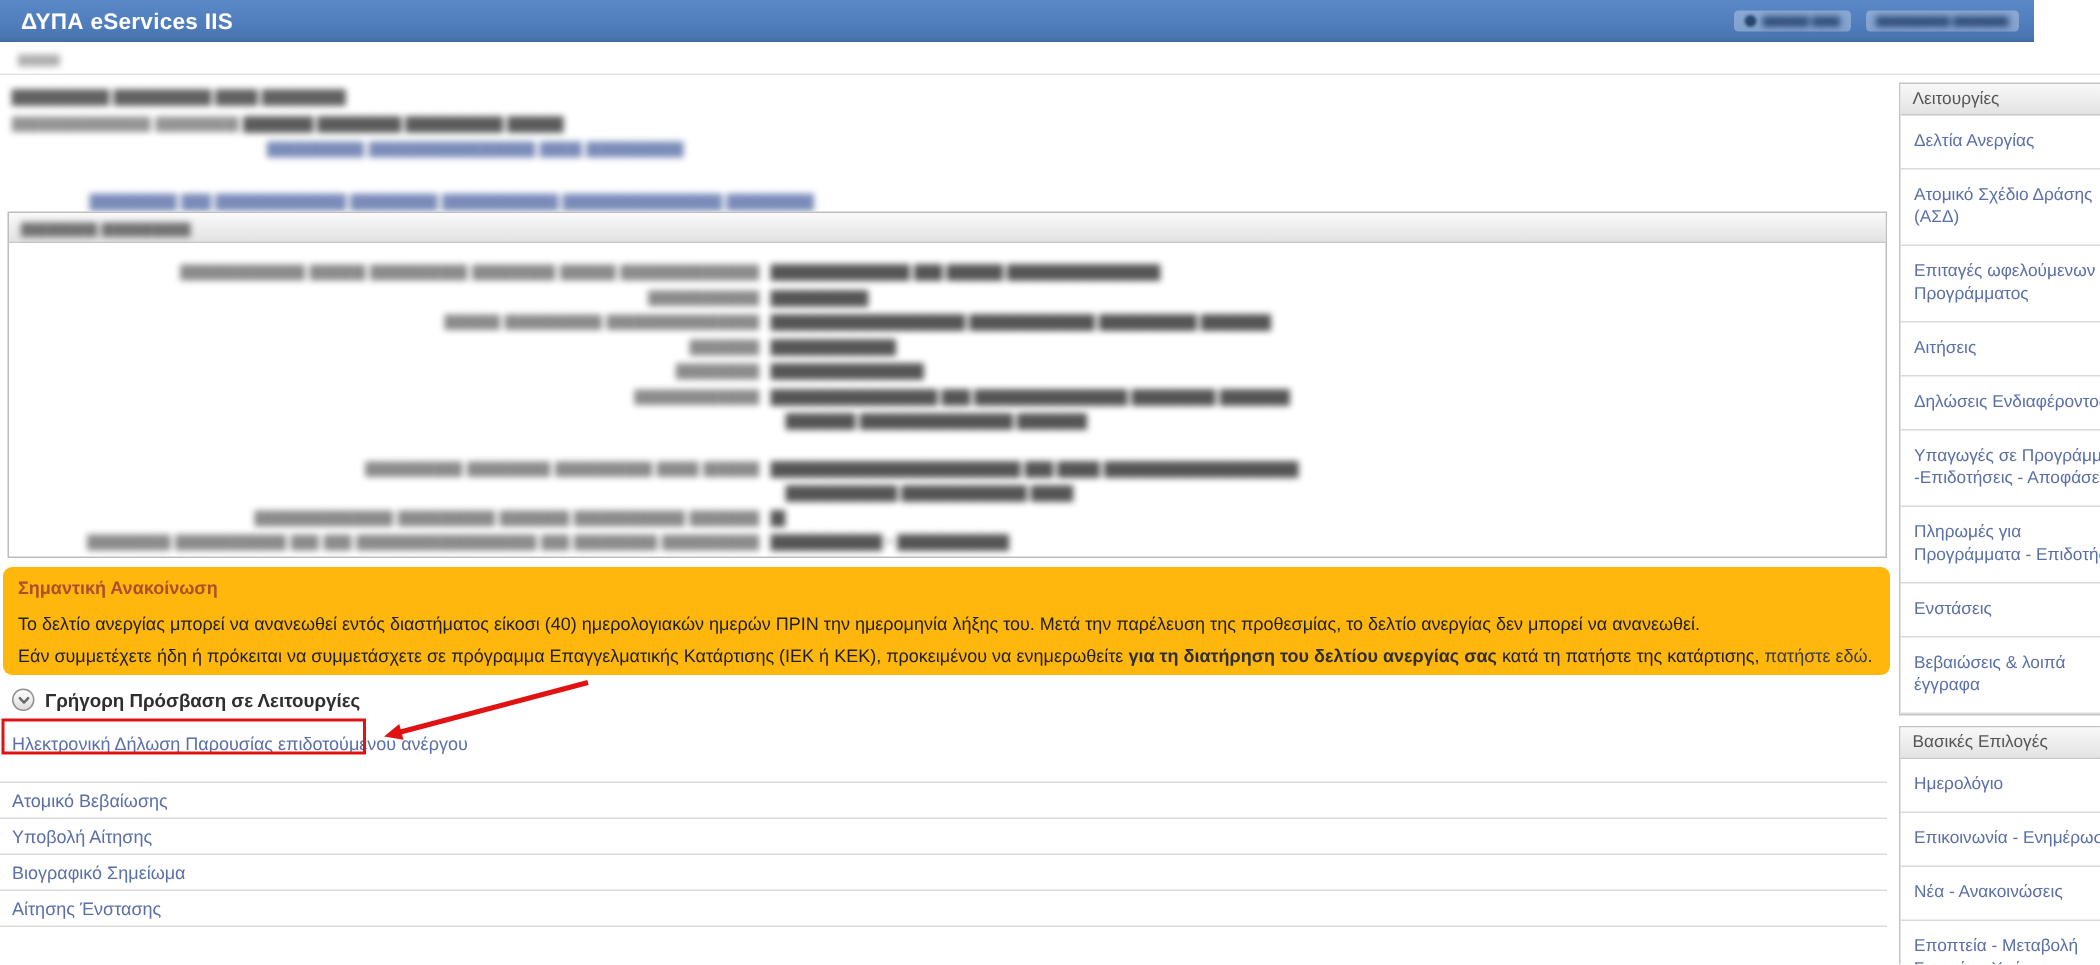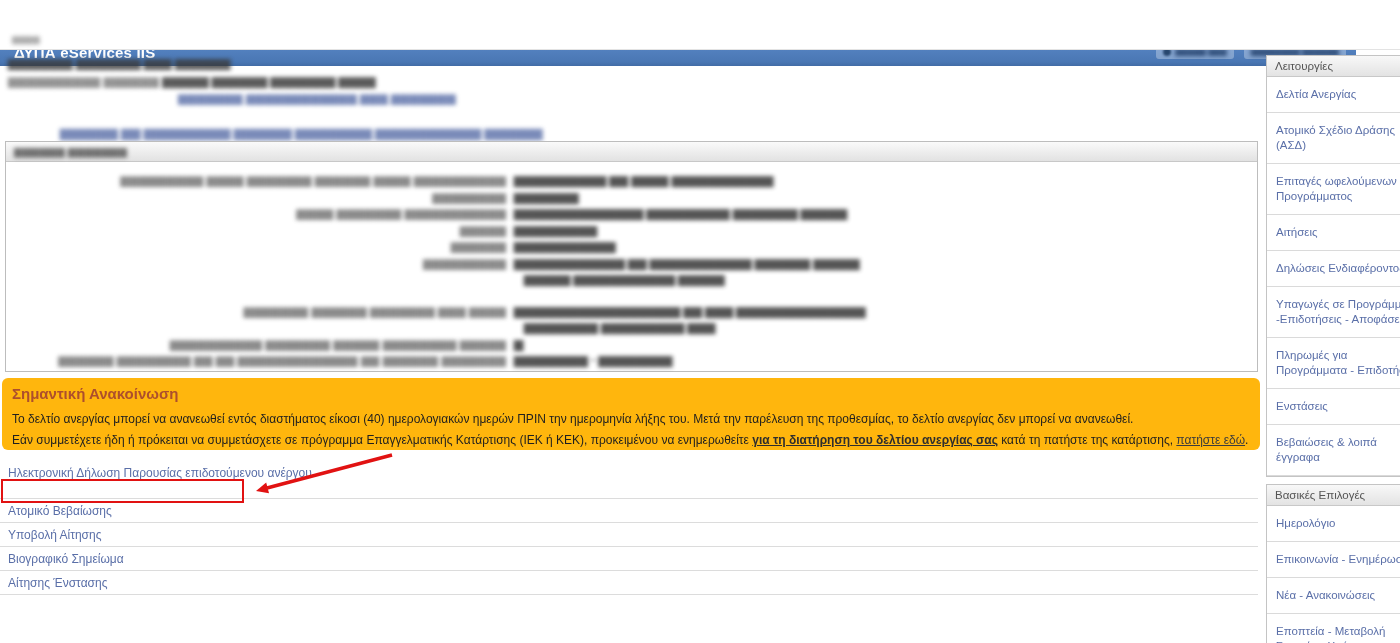--- a/index.html
+++ b/index.html
@@ -3,21 +3,21 @@
 <meta charset="utf-8">
 <style>
   * { margin:0; padding:0; box-sizing:border-box; }
   html,body { width:1400px; height:643px; overflow:hidden; background:#fff;
     font-family:"Liberation Sans", sans-serif; }
   .page { position:relative; width:1400px; height:643px; background:#fff; overflow:hidden; }
 
   
   .topbar { position:absolute; top:0; left:0; width:1356px; height:28px;
     background:linear-gradient(180deg,#5b89c8 0%,#4a77b4 85%,#426ca6 100%);
-    display:flex; align-items:center; justify-content:space-between; padding:0 10px 0 14px;margin-top:38px; }
+    display:flex; align-items:center; justify-content:space-between; padding:0 10px 0 14px; }
   .topbar-title { color:#fff; font-size:15px; font-weight:bold; letter-spacing:.2px; }
   .topbar-actions { display:flex; gap:10px; align-items:center; }
   .pill { height:14px; border-radius:3px; background:rgba(255,255,255,.30);
     display:flex; align-items:center; padding:0 7px; gap:4px; }
   .pill-icon { width:8px; height:8px; border-radius:50%; background:#27466e; filter:blur(1px); }
   .pill-text { font-size:8px; color:#1c3a66; line-height:8px; }
 
   
   .crumbstrip { position:absolute; top:28px; left:0; width:1400px; height:22px; background:#fff;
     border-bottom:1px solid #e3e3e3; }
@@ -46,23 +46,23 @@
   .info-box-body { padding-top:11px; }
   .info-row { display:flex; font-size:12px; line-height:15.5px; margin-bottom:1px; }
   .info-label { width:500px; text-align:right; color:#6e6e6e; flex:none; }
   .info-value { margin-left:8px; font-weight:bold; color:#2b2b2b; }
   .info-row.cont .info-value { margin-left:18px; }
   .info-row.gap-top { margin-top:16px; }
 
   
   .announcement { position:absolute; top:378px; left:2px; width:1258px; height:72px;
     background:#ffb60d; border-radius:6px; padding:7px 12px 0 10px; }
-  .ann-title { font-size:15px; font-weight:600; color:#ad4f2d; margin-bottom:7px; }
+  .ann-title { font-size:12px; font-weight:600; color:#ad4f2d; margin-bottom:7px; }
   .ann-line { font-size:12px; color:#1f1f1f; line-height:21px; white-space:nowrap; }
-  .ann-link { text-decoration:underline; cursor:pointer; color:#3c3c3c; }
+  .ann-link { cursor:pointer; color:#3c3c3c; }
   .ann-link.strong { font-weight:bold; color:#2e2e2e; }
 
   
   .quick-access { position:absolute; top:457px; left:0; width:1258px; }
   .qa-header { display:flex; align-items:center; gap:7px; padding:2px 0 6px 8px; }
   .qa-icon { width:15px; height:15px; border-radius:50%; border:1px solid #8f8f8f;
     background:linear-gradient(180deg,#fff,#ddd); display:flex; align-items:center;
     justify-content:center; cursor:pointer; }
   .qa-title { font-size:12.5px; font-weight:bold; color:#2e2e2e; }
   .qa-item { font-size:12px; color:#5a6fa8; padding:5px 0 4px 8px;
@@ -172,20 +172,28 @@
 
     <section class="announcement">
       <div class="ann-title">Σημαντική Ανακοίνωση</div>
       <div class="ann-line">Το δελτίο ανεργίας μπορεί να ανανεωθεί εντός διαστήματος είκοσι (40) ημερολογιακών ημερών ΠΡΙΝ την ημερομηνία λήξης του. Μετά την παρέλευση της προθεσμίας, το δελτίο ανεργίας δεν μπορεί να ανανεωθεί.</div>
       <div class="ann-line">
         <span>Εάν συμμετέχετε ήδη ή πρόκειται να συμμετάσχετε σε πρόγραμμα Επαγγελματικής Κατάρτισης (ΙΕΚ ή ΚΕΚ), προκειμένου να ενημερωθείτε </span><span class="ann-link strong">για τη διατήρηση του δελτίου ανεργίας σας</span><span> κατά τη πατήστε της κατάρτισης, </span><span class="ann-link">πατήστε εδώ</span><span>.</span>
       </div>
     </section>
 
     <section class="quick-access">
+      <div class="qa-header">
+        <span class="qa-icon">
+          <svg width="10" height="10" viewBox="0 0 10 10">
+              <polyline points="2.2,3.4 5,6.4 7.8,3.4" fill="none" stroke="#6a6a6a" stroke-width="1.6" stroke-linecap="round" stroke-linejoin="round"></polyline>
+            </svg>
+        </span>
+        <span class="qa-title">Γρήγορη Πρόσβαση σε Λειτουργίες</span>
+      </div>
       <div class="qa-list">
         <div class="qa-item first">Ηλεκτρονική Δήλωση Παρουσίας επιδοτούμενου ανέργου</div>
         <div class="qa-item">Ατομικό Βεβαίωσης</div>
         <div class="qa-item">Υποβολή Αίτησης</div>
         <div class="qa-item">Βιογραφικό Σημείωμα</div>
         <div class="qa-item">Αίτησης Ένστασης</div>
       </div>
     </section>
 
     <div class="highlight-box"></div>

